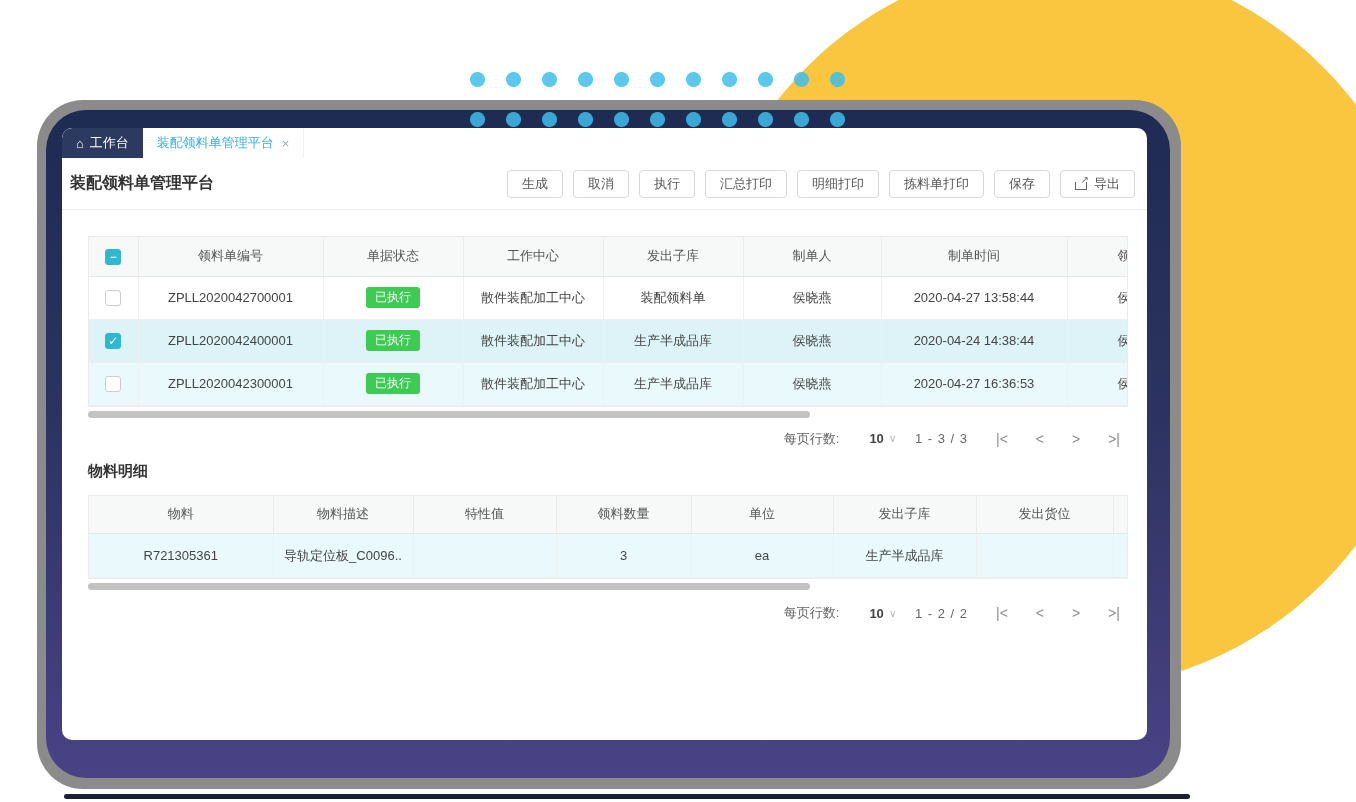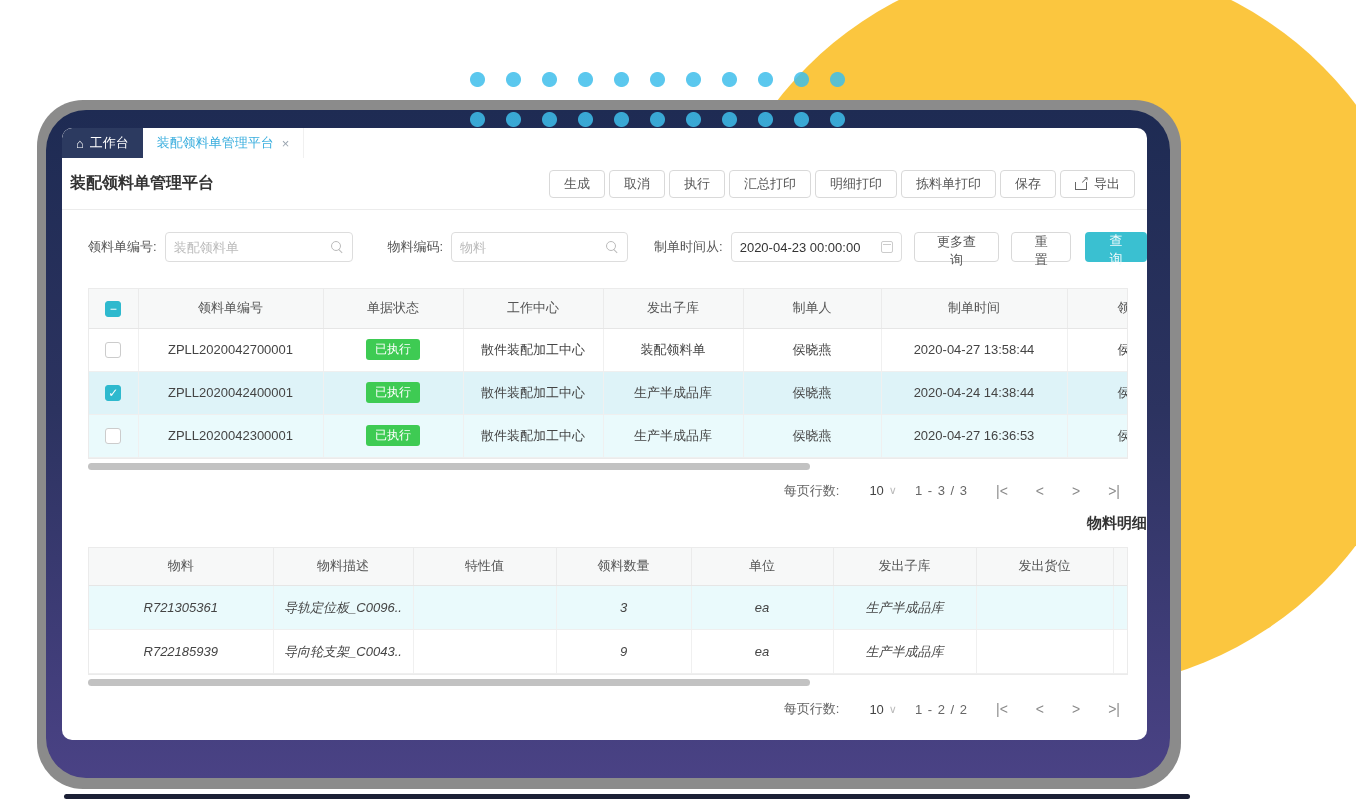--- a/index.html
+++ b/index.html
@@ -33,21 +33,21 @@
               background:#2c3a60; color:#fff; font-size:13px; border-radius:10px 0 0 0; }
   .tab-home .glyph { font-size:13px; }
   .tab-page { display:flex; align-items:center; gap:8px; padding:0 14px;
               color:#3aaede; font-size:13px; border-right:1px solid #f0f0f0; }
   .tab-page .close { color:#9aa5b0; font-size:13px; }
 
   
   .titlebar { display:flex; align-items:center; height:52px; padding:0 12px 0 8px;
               border-bottom:1px solid #ececec; }
   .page-title { font-size:16px; font-weight:bold; color:#333; }
-  .toolbar { margin-left:auto; display:flex; gap:4px;padding-left:32px; }
+  .toolbar { margin-left:auto; display:flex; gap:10px;padding-left:32px; }
   .btn { height:28px; padding:0 14px; background:#fff; border:1px solid #d9d9d9;
          border-radius:4px; font-size:13px; color:#555; display:flex; align-items:center; gap:6px; }
   .export-ic { position:relative; width:13px; height:13px; display:inline-block; }
   .export-ic::after { content:""; position:absolute; left:0; bottom:0; width:10px; height:7px;
                       border:1px solid #666; border-top:none; }
   .export-ic .arrow { position:absolute; right:-1px; top:-3px; font-size:10px; color:#666; }
 
   
   .filter-row { display:flex; align-items:center; margin:22px 0 0 26px; font-size:13px; color:#555; }
   .f-label { white-space:nowrap; }
@@ -71,42 +71,42 @@
                   color:#eef9fb; font-size:13px; border-radius:4px; }
 
   
   .table-wrap { margin:26px 0 0 26px; width:1040px; overflow:hidden; border:1px solid #ebebeb; }
   table { border-collapse:collapse; table-layout:fixed; }
   .t1 { width:1118px; } .t2 { width:1144px; }
   th { height:39px; background:#f7f8f8; font-size:13px; font-weight:normal; color:#555;
        text-align:center; border-right:1px solid #ebebeb; border-bottom:1px solid #e6e6e6; }
   td { height:43px; font-size:13px; color:#444; text-align:center; background:#fff;
        border-right:1px solid #f0f0f0; border-bottom:1px solid #efefef; white-space:nowrap; overflow:hidden; }
-  .t2 td { height:44px;font-style:italic; }
+  .t2 td { height:44px; }
   tr.hl td { background:#eafafc; }
   tr.sel td { background:#def3f8; }
   .cb { display:inline-block; width:16px; height:16px; border:1px solid #ccc; border-radius:3px;
         background:#fff; font-size:12px; line-height:15px; color:#fff; text-align:center; vertical-align:middle; }
   .cb.on { background:#2eb9ce; border-color:#2eb9ce; }
   .badge { display:inline-block; padding:2px 9px; background:#3ecb53; color:#fff;
            font-size:12px; border-radius:3px; }
 
   .hscroll { position:relative; margin:4px 0 0 26px; width:1040px; height:7px; }
   .hscroll .thumb { position:absolute; left:0; top:0; width:722px; height:7px;
                     background:#c2c2c2; border-radius:4px; }
 
   
   .pager { display:flex; align-items:center; justify-content:flex-end; margin:12px 27px 0 0;
            font-size:13px; color:#666; }
-  .pager .size { margin-left:30px; color:#444; font-weight:normal; }
+  .pager .size { margin-left:30px; color:#444; font-weight:bold; }
   .pager .caret { margin-left:5px; color:#bbb; font-size:11px; }
   .pager .range { margin-left:18px; letter-spacing:1px; }
   .pager .nav { margin-left:28px; color:#8a8a8a; font-size:14px; }
 
-  .section-title { margin:14px 0 0 26px; font-size:15px; font-weight:bold; color:#333;text-align:right; }
+  .section-title { margin:14px 0 0 26px; font-size:15px; font-weight:bold; color:#333; }
   .t2wrap { margin-top:14px; }
   .t2 th { height:38px; }
   .pager2 { margin-top:14px; }
 </style>
 </head>
 <body>
 
 <div class="stage">
 
   <div class="yellow-circle"></div>
@@ -155,40 +155,20 @@
           </button>
         <button class="btn">
           <span class="export-ic">
               <span class="arrow">↗</span>
             </span>
           <span>导出</span>
         </button>
       </div>
     </div>
 
-    <div class="filter-row">
-      <span class="f-label">领料单编号:</span>
-      <span class="input-box w1">
-        <input type="text" placeholder="装配领料单" style="">
-        <span class="mag"></span>
-      </span>
-      <span class="f-label ml34">物料编码:</span>
-      <span class="input-box w2">
-        <input type="text" placeholder="物料" style="">
-        <span class="mag"></span>
-      </span>
-      <span class="f-label ml26">制单时间从:</span>
-      <span class="input-box w3">
-        <input type="text" value="2020-04-23 00:00:00" style="">
-        <span class="cal"></span>
-      </span>
-      <button class="fbtn">更多查询</button>
-      <button class="fbtn">重置</button>
-      <button class="fbtn-primary">查询</button>
-    </div>
 
     <div class="table-wrap">
       <table class="t1">
         <colgroup>
           <col style="width:49px">
             <col style="width:185px">
             <col style="width:140px">
             <col style="width:140px">
           <col style="width:140px">
             <col style="width:138px">
@@ -289,30 +269,20 @@
     <td>R721305361</td>
     <td>导轨定位板_C0096..</td>
     <td></td>
     <td>3</td>
     <td>ea</td>
     <td>生产半成品库</td>
     <td></td>
     <td></td>
   </tr>
 
-  <tr>
-    <td>R722185939</td>
-    <td>导向轮支架_C0043..</td>
-    <td></td>
-    <td>9</td>
-    <td>ea</td>
-    <td>生产半成品库</td>
-    <td></td>
-    <td></td>
-  </tr>
 </tbody>
       </table>
     </div>
     <div class="hscroll">
       <div class="thumb"></div>
     </div>
 
     <div class="pager pager2">
       <span>每页行数:</span>
       <span class="size">10</span>

